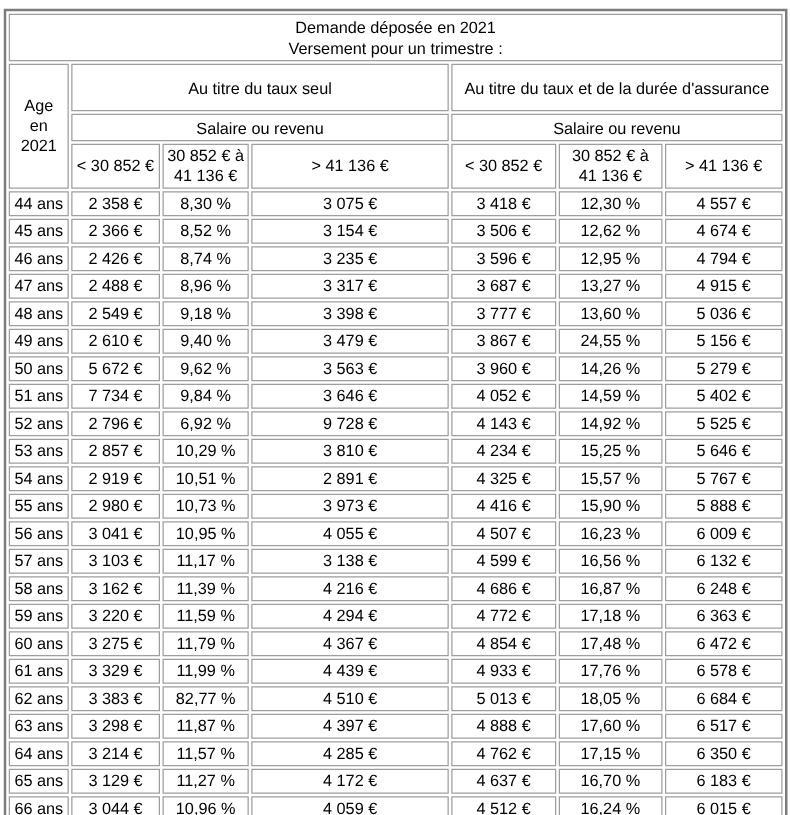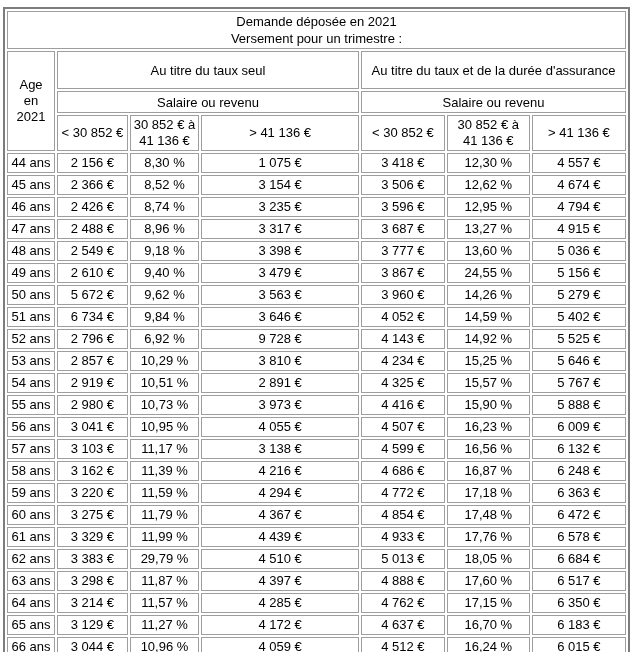--- a/index.html
+++ b/index.html
@@ -102,23 +102,23 @@
         <th class="range-cell">&gt; 41 136 €</th>
         <th class="range-cell">&lt; 30 852 €</th>
         <th class="range-cell">30 852 € à
 41 136 €</th>
         <th class="range-cell">&gt; 41 136 €</th>
       </tr>
     </thead>
     <tbody>
         <tr>
           <td class="data-age">44 ans</td>
-          <td class="data-val">2 156 €</td>
+          <td class="data-val">2 358 €</td>
           <td class="data-val">8,30 %</td>
-          <td class="data-val">1 075 €</td>
+          <td class="data-val">3 075 €</td>
           <td class="data-val">3 418 €</td>
           <td class="data-val">12,30 %</td>
           <td class="data-val">4 557 €</td>
         </tr>
         <tr>
           <td class="data-age">45 ans</td>
           <td class="data-val">2 366 €</td>
           <td class="data-val">8,52 %</td>
           <td class="data-val">3 154 €</td>
           <td class="data-val">3 506 €</td>
@@ -165,21 +165,21 @@
           <td class="data-age">50 ans</td>
           <td class="data-val">5 672 €</td>
           <td class="data-val">9,62 %</td>
           <td class="data-val">3 563 €</td>
           <td class="data-val">3 960 €</td>
           <td class="data-val">14,26 %</td>
           <td class="data-val">5 279 €</td>
         </tr>
         <tr>
           <td class="data-age">51 ans</td>
-          <td class="data-val">6 734 €</td>
+          <td class="data-val">7 734 €</td>
           <td class="data-val">9,84 %</td>
           <td class="data-val">3 646 €</td>
           <td class="data-val">4 052 €</td>
           <td class="data-val">14,59 %</td>
           <td class="data-val">5 402 €</td>
         </tr>
         <tr>
           <td class="data-age">52 ans</td>
           <td class="data-val">2 796 €</td>
           <td class="data-val">6,92 %</td>
@@ -265,21 +265,21 @@
           <td class="data-val">3 329 €</td>
           <td class="data-val">11,99 %</td>
           <td class="data-val">4 439 €</td>
           <td class="data-val">4 933 €</td>
           <td class="data-val">17,76 %</td>
           <td class="data-val">6 578 €</td>
         </tr>
         <tr>
           <td class="data-age">62 ans</td>
           <td class="data-val">3 383 €</td>
-          <td class="data-val">29,79 %</td>
+          <td class="data-val">82,77 %</td>
           <td class="data-val">4 510 €</td>
           <td class="data-val">5 013 €</td>
           <td class="data-val">18,05 %</td>
           <td class="data-val">6 684 €</td>
         </tr>
         <tr>
           <td class="data-age">63 ans</td>
           <td class="data-val">3 298 €</td>
           <td class="data-val">11,87 %</td>
           <td class="data-val">4 397 €</td>

